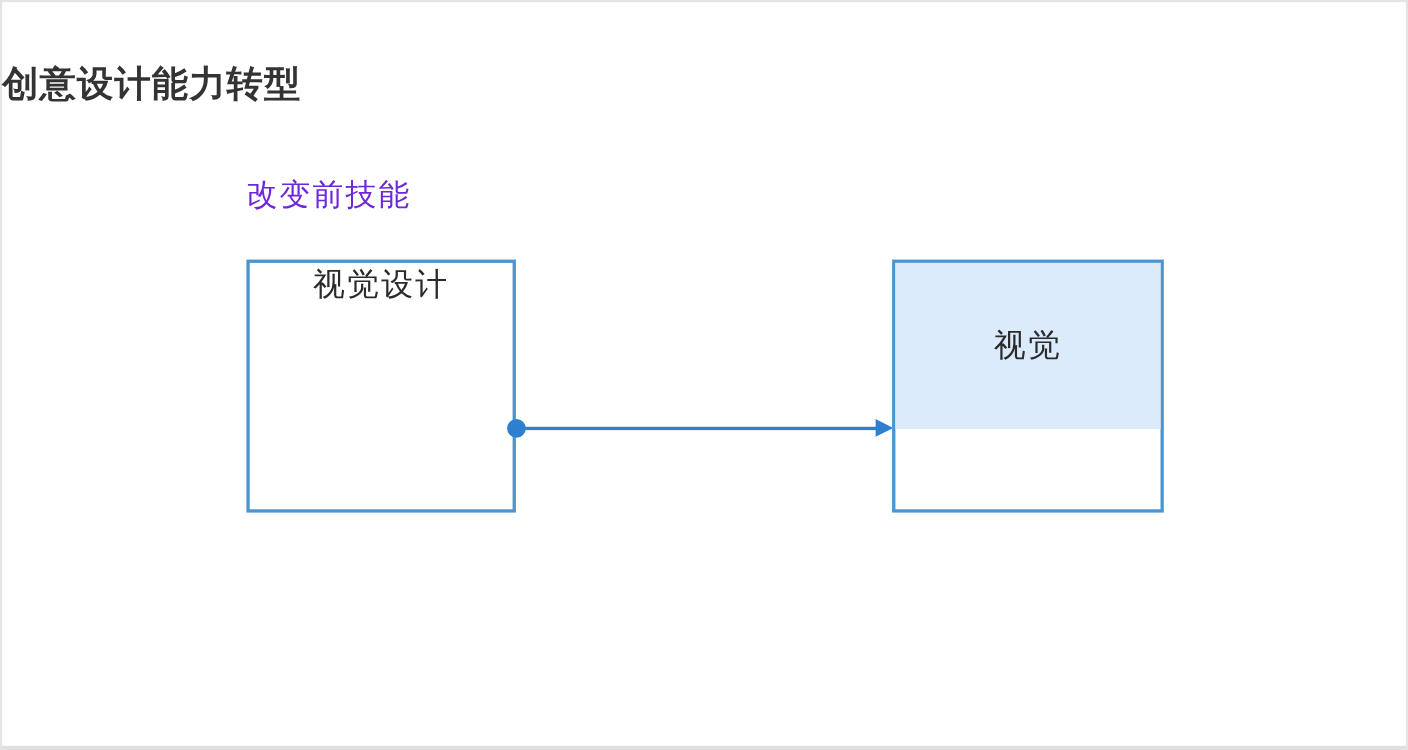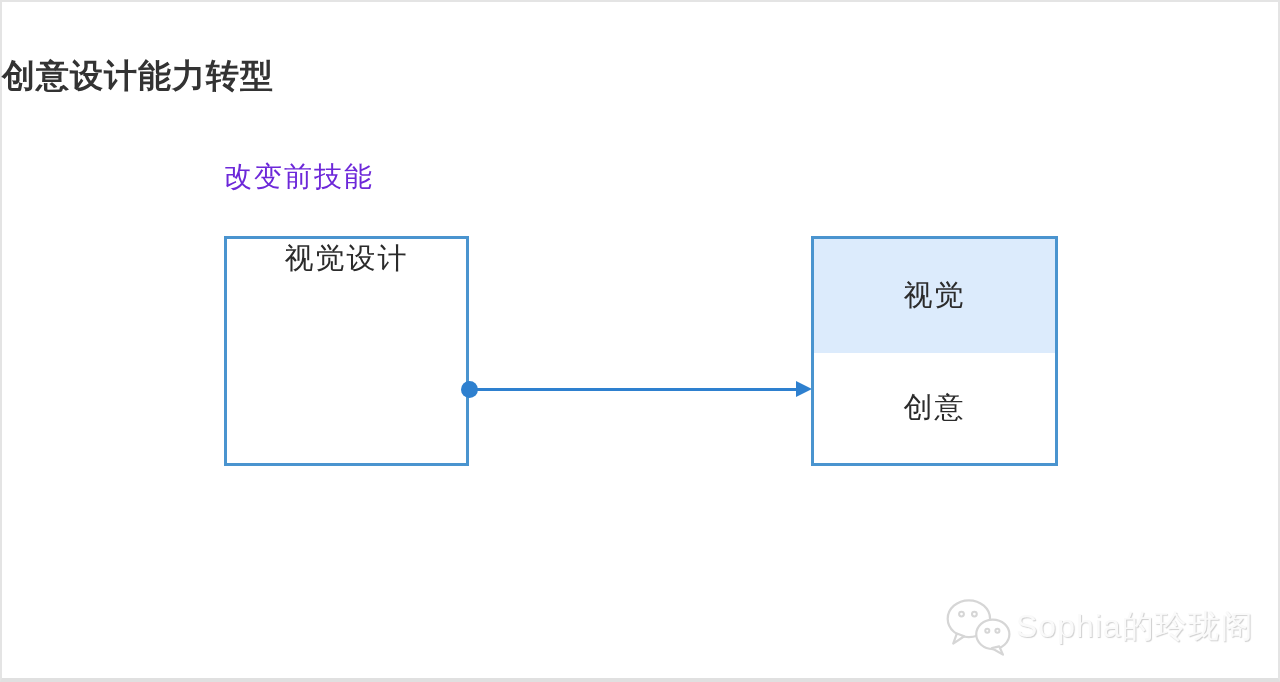--- a/index.html
+++ b/index.html
@@ -115,40 +115,16 @@
   </div>
 
   <div class="arrow-line"></div>
   <div class="arrow-dot"></div>
   <div class="arrow-head"></div>
 
   <div class="box after-box">
     <div class="segment top">
       <span class="box-text">视觉</span>
     </div>
-    <div class="segment bottom">
-      <span class="box-text">创意</span>
-    </div>
   </div>
 
-  <div class="watermark">
-    <svg class="wm-icon" viewBox="0 0 76 70" aria-hidden="true">
-      <g fill="#ffffff" stroke="#d6d6d6" stroke-width="2.4">
-
-        <ellipse cx="27" cy="26" rx="23" ry="20"></ellipse>
-        <path d="M14 42 L10 53 L22 45 Z" stroke-linejoin="round"></path>
-
-        <ellipse cx="53" cy="43" rx="18" ry="16"></ellipse>
-        <path d="M60 56 L64 65 L52 58 Z" stroke-linejoin="round"></path>
-      </g>
-      <g fill="none" stroke="#d6d6d6" stroke-width="2.2" stroke-linecap="round">
-
-        <circle cx="19" cy="21" r="2.6"></circle>
-        <circle cx="33" cy="21" r="2.6"></circle>
-
-        <circle cx="47" cy="39" r="2.2"></circle>
-        <circle cx="58" cy="39" r="2.2"></circle>
-      </g>
-    </svg>
-    <span class="wm-text">Sophia的玲珑阁</span>
-  </div>
 
 </div>
 
 </body></html>

